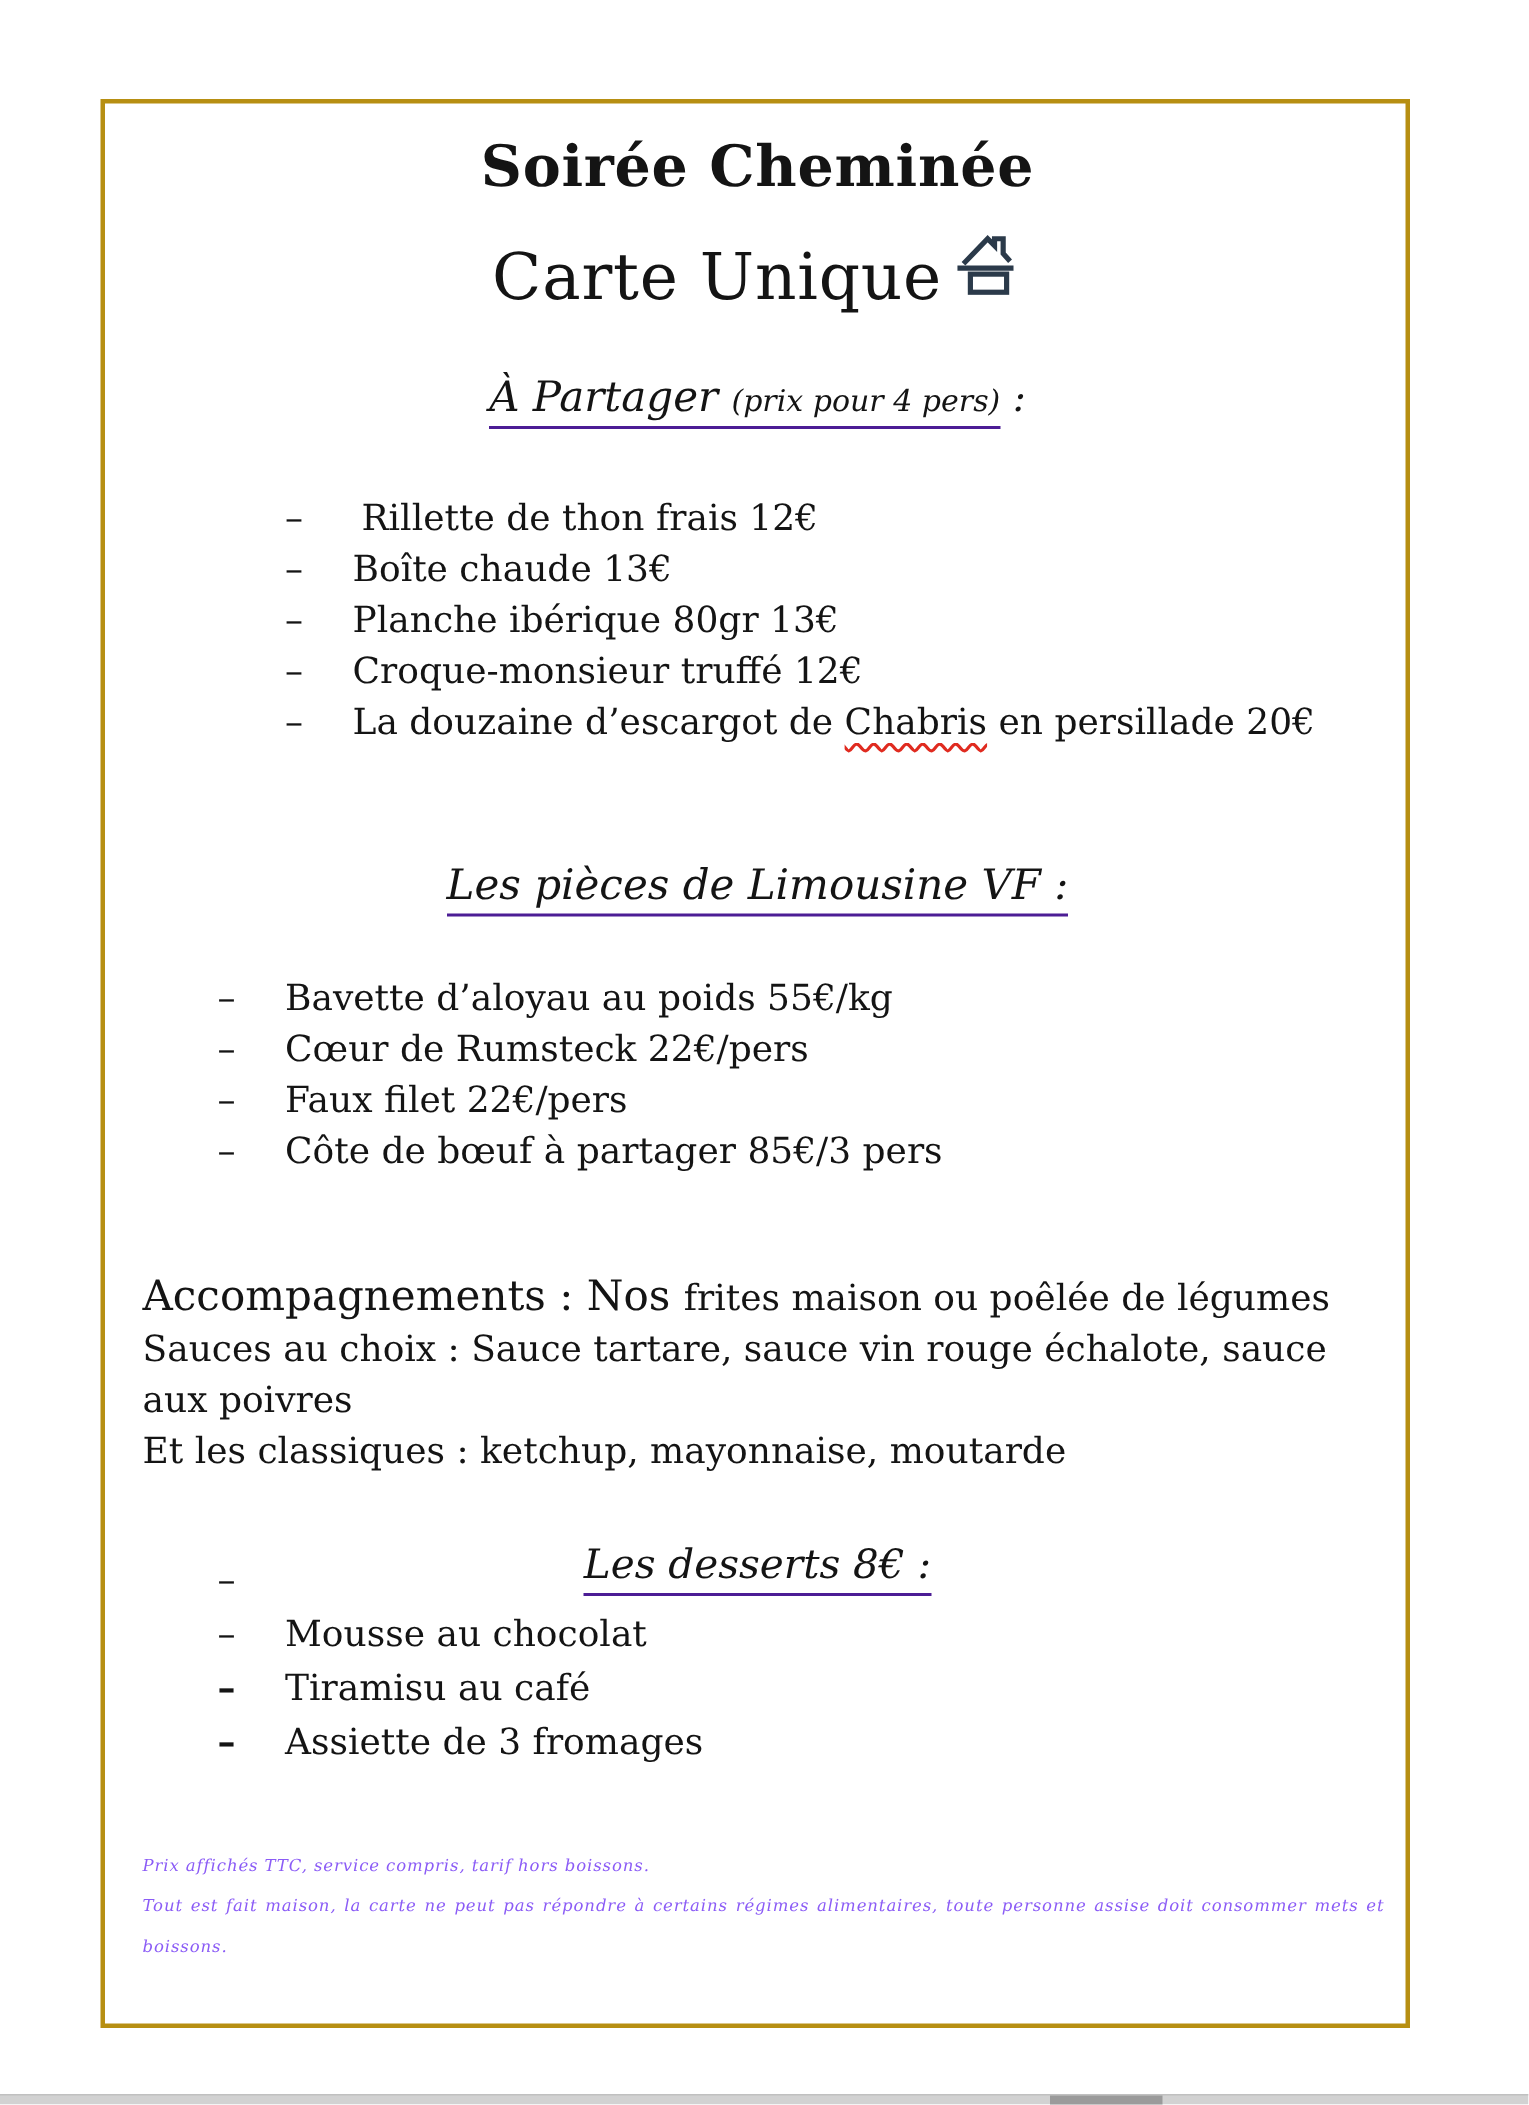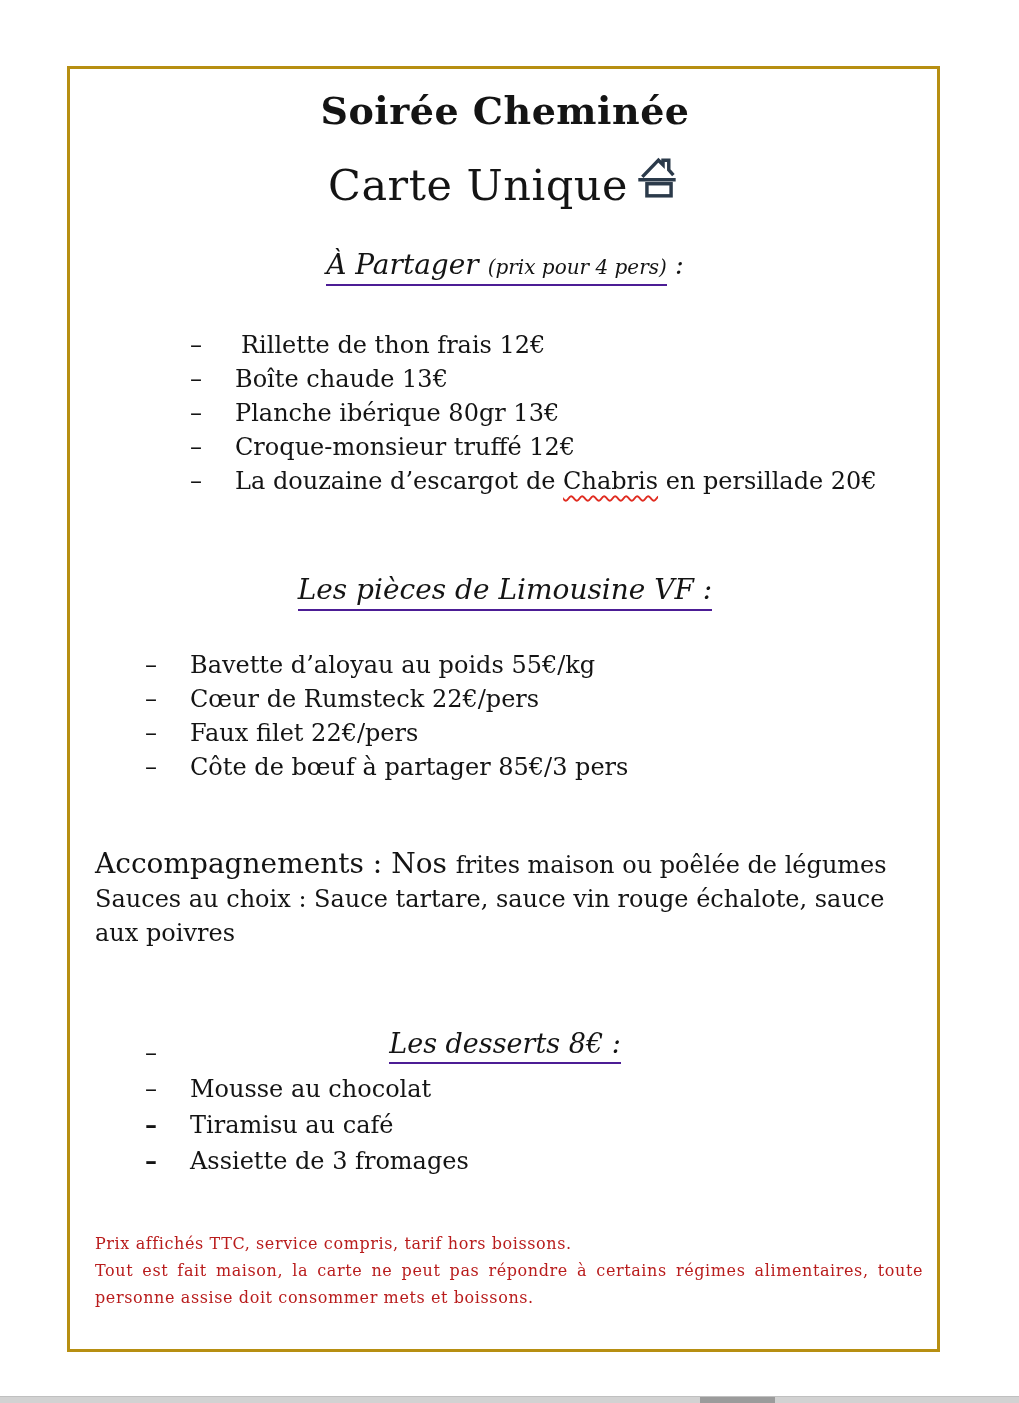--- a/index.html
+++ b/index.html
@@ -64,21 +64,21 @@
   .heading-note { font-size: 20px; font-style: italic; }
   .heading-colon { font-size: 26px; }
 
   .h-partager   { top: 182px; }
   .list-partager{ top: 262px; }
   .h-limousine  { top: 507px; }
   .list-limousine { top: 582px; }
   .para-accomp  { top: 754px; left: 28px; width: 828px; font-size: 24px; line-height: 34px; margin-top: 27px; }
   .h-desserts   { top: 962px; font-size: 27px; }
   .list-desserts{ top: 969px; }
-  .footer-block { top: 1164px; left: 28px; width: 828px; font-size: 16px; line-height: 27px; letter-spacing: 0.6px; color: #b91c1c; }
+  .footer-block { top: 1164px; left: 28px; width: 828px; font-size: 11px; line-height: 27px; letter-spacing: 0.6px; color: #8b5cf6; font-style: italic; }
 
   .menu-list { font-size: 24px; }
   .menu-list .item {
     display: flex;
     align-items: baseline;
     height: 34px;
     line-height: 34px;
   }
   .list-partager .item  { padding-left: 123px; }
   .list-limousine .item { padding-left: 78px; }
@@ -191,20 +191,21 @@
     </div>
     <div class="item">
       <span class="dash">–</span>
       <span class="txt">Côte de bœuf à partager 85€/3 pers</span>
     </div>
   </div>
 
   <div class="block para-accomp">
     <p><span class="lead-big">Accompagnements : Nos </span><span>frites maison ou poêlée de légumes</span></p>
     <p>Sauces au choix : Sauce tartare, sauce vin rouge échalote, sauce aux poivres</p>
+    <p>Et les classiques : ketchup, mayonnaise, moutarde</p>
   </div>
 
   <div class="block section-heading h-desserts">
     <span class="underlined">Les desserts 8€ :</span>
   </div>
 
   <div class="block menu-list list-desserts">
     <div class="item">
       <span class="dash">–</span>
     </div>

